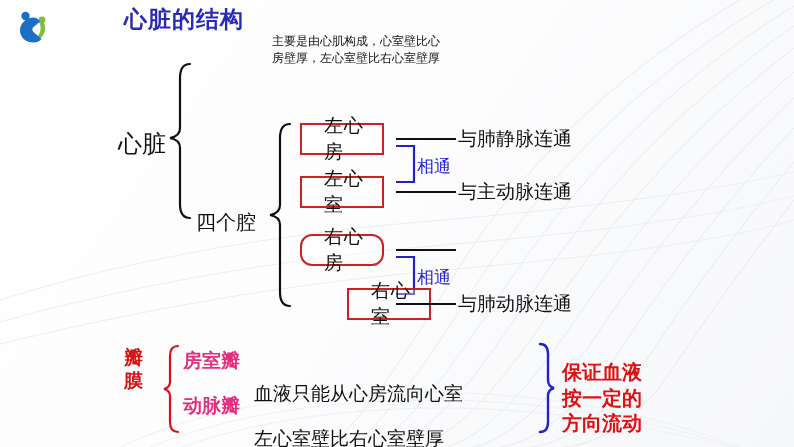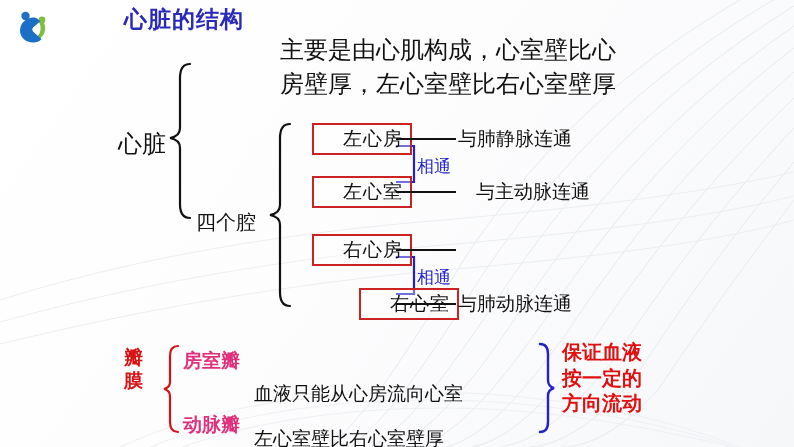--- a/index.html
+++ b/index.html
@@ -54,55 +54,55 @@
   }
   .wall-label {
     position: absolute;
     left: 210px; top: 50px;
     font-size: 20px;
     color: #111;
     white-space: nowrap;
   }
   .wall-desc {
     position: absolute;
-    left: 280px; top: 33px;
-    font-size: 24px;
+    left: 272px; top: 33px;
+    font-size: 12px;
     color: #111;
     line-height: 1.42;
     white-space: pre-line;
   }
   .cav-label {
     position: absolute;
     left: 196px; top: 209px;
     font-size: 20px;
     color: #111;
     white-space: nowrap;
     text-align: center;
   }
 
   
   .chamber {
     position: absolute;
-    left: 312px;
-    width: 100px;
+    left: 300px;
+    width: 84px;
     height: 32px;
     border: 2px solid #cc2222;
     background: rgba(255,255,255,0.35);
     box-sizing: border-box;
     display: flex;
     align-items: center;
     justify-content: center;
     font-size: 19px;
     color: #111;
     letter-spacing: 1px;
     padding-left: 22px;
   }
   #ch0 { top: 123px; }
   #ch1 { top: 176px; }
-  #ch2 { top: 234px; }
+  #ch2 { top: 234px; border-radius: 12px; }
   #ch3 { top: 288px; margin-left: 47px; }
 
   .lead {
     position: absolute;
     left: 396px;
     width: 60px;
     height: 0;
     border-top: 2px solid #111;
   }
   #ld0 { top: 138px; }
@@ -111,21 +111,21 @@
   #ld3 { top: 303px; }
 
   .conn-text {
     position: absolute;
     left: 458px;
     font-size: 19px;
     color: #111;
     white-space: nowrap;
   }
   #cn0 { top: 126px; }
-  #cn1 { top: 179px; margin-left: 18px; }
+  #cn1 { top: 179px; }
   #cn2 { top: 237px; }
   #cn3 { top: 291px; }
 
   .xt {
     position: absolute;
     font-size: 17px;
     color: #2222cc;
     white-space: nowrap;
   }
   #xt0 { left: 417px; top: 155px; }
@@ -144,36 +144,36 @@
   }
   .valve-name {
     position: absolute;
     left: 183px;
     font-size: 19px;
     color: #e0307d;
     font-weight: 600;
     white-space: nowrap;
   }
   #vn0 { top: 348px; }
-  #vn1 { top: 412px; }
+  #vn1 { top: 393px; }
 
   .valve-desc {
     position: absolute;
     left: 254px;
     font-size: 19px;
     color: #111;
     white-space: nowrap;
     margin-top: 33px;
   }
   #vd0 { top: 348px; }
   #vd1 { top: 393px; }
 
   .result-text {
     position: absolute;
-    left: 562px; top: 340px;
+    left: 562px; top: 360px;
     font-size: 20px;
     color: #e01010;
     line-height: 1.28;
     white-space: pre-line;
     font-weight: 600;
     text-align: center;
   }
 
   svg.overlay {
     position: absolute;

